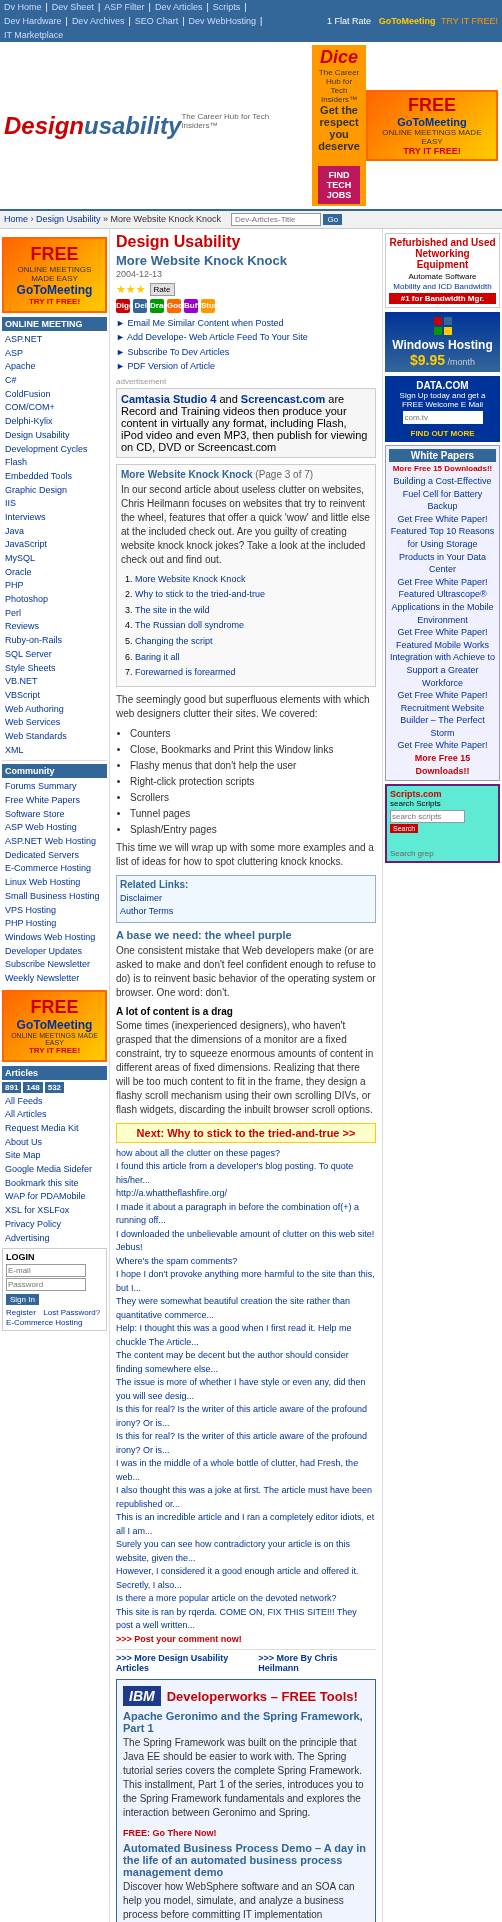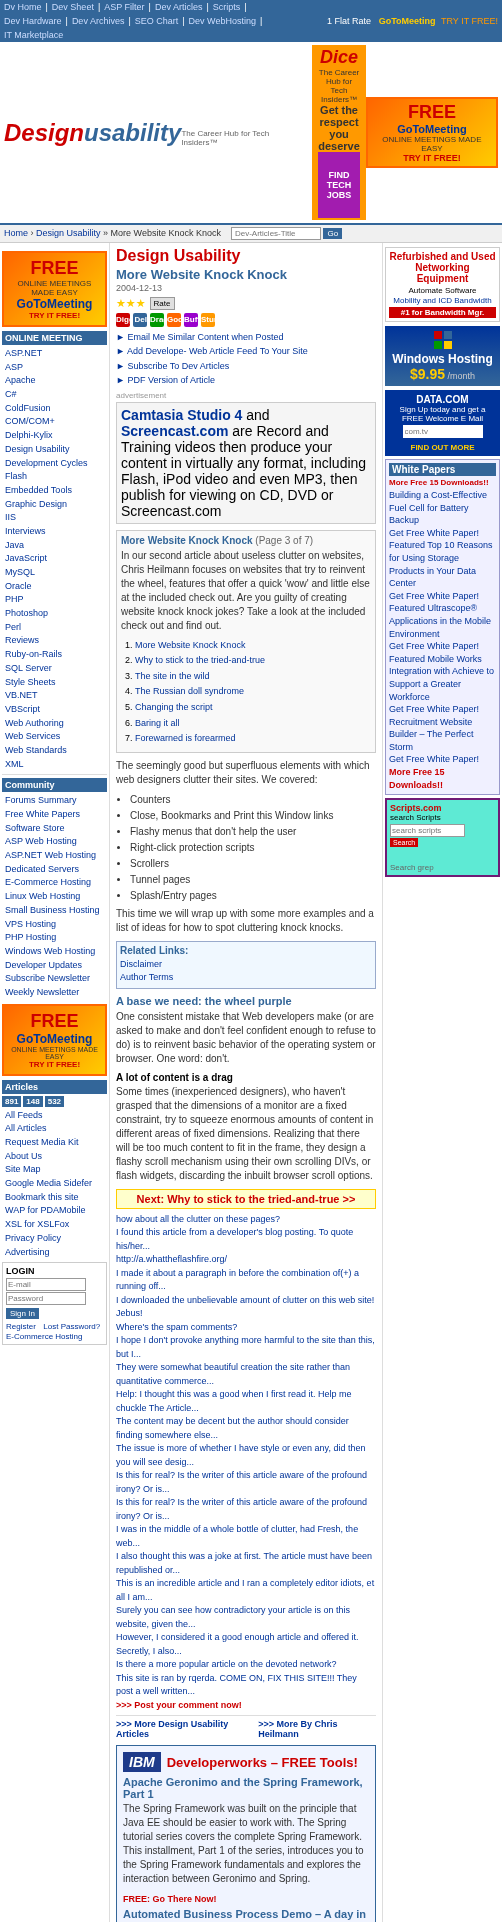--- a/index.html
+++ b/index.html
@@ -20,21 +20,21 @@
     .top-nav-bar a { color: #ccddff; font-size: 9px; }
 
     
     .header {
       display: flex;
       align-items: center;
       background: #fff;
       padding: 2px 4px;
       border-bottom: 1px solid #ccc;
     }
-    .logo-area { display: flex; align-items: flex-end; }
+    .logo-area { display: flex; align-items: flex-start; }
 
     
     .breadcrumb {
       background: #f0f0f0;
       border-bottom: 1px solid #ccc;
       padding: 2px 4px;
       font-size: 9px;
       color: #333;
     }
     .breadcrumb a { color: #003399; }
@@ -261,20 +261,21 @@
       color: #ffcc00;
     }
 
     
     .white-papers {
       background: #f0f0ff;
       border: 1px solid #9999cc;
       padding: 3px;
       margin-bottom: 0;
       font-size: 9px;
+      text-align: center;
     }
     .white-papers .wp-title {
       font-weight: bold;
       background: #336699;
       color: #fff;
       padding: 1px 3px;
       margin-bottom: 2px;
       font-size: 10px;
     }
     .white-papers a { color: #003399; display: block; line-height: 1.4; }
@@ -394,21 +395,21 @@
   <div class="logo-area" style="margin-right:6px;">
     <span style="font-size:24px;font-weight:bold;color:#cc0000;font-style:italic;">Design</span>
     <span style="font-size:24px;font-weight:bold;color:#336699;font-style:italic;">usability</span>
     <div style="font-size:8px;color:#666;">The Career Hub for Tech Insiders™</div>
   </div>
   <div style="flex:1;text-align:center;">
     <div style="background:#ff9900;padding:2px 6px;display:inline-block;">
       <span style="color:#cc0000;font-weight:bold;font-size:18px;font-style:italic;">Dice</span>
       <div style="font-size:8px;color:#333;">The Career Hub for Tech Insiders™</div>
       <div style="font-size:11px;font-weight:bold;color:#333;">Get the respect you deserve</div>
-      <button style="background:#a21caf;color:#fff;border:none;font-size:9px;font-weight:bold;padding:18px 6px;cursor:pointer;margin-top:0;">FIND TECH JOBS</button>
+      <button style="background:#be185d;color:#fff;border:none;font-size:9px;font-weight:bold;padding:4px 6px;cursor:pointer;margin-top:14px;">FIND TECH JOBS</button>
     </div>
   </div>
   <div style="text-align:right;font-size:9px;">
     <div style="background:linear-gradient(135deg,#ff6600,#ffcc00);padding:3px;border:2px solid #ff6600;text-align:center;">
       <div style="font-size:18px;font-weight:bold;color:#cc0000;">FREE</div>
       <div style="color:#003399;font-weight:bold;font-size:11px;">GoToMeeting</div>
       <div style="font-size:8px;color:#333;">ONLINE MEETINGS MADE EASY</div>
       <a href="#" style="color:#cc0000;font-size:9px;font-weight:bold;">TRY IT FREE!</a>
     </div>
   </div>
@@ -558,21 +559,21 @@
     </div>
 
     <div class="article-options">
       <a>► Email Me Similar Content when Posted</a>
       <a>► Add Develope- Web Article Feed To Your Site</a>
       <a>► Subscribe To Dev Articles</a>
       <a>► PDF Version of Article</a>
     </div>
 
     <div style="font-size:8px;color:#999;margin:2px 0;">advertisement</div>
-    <div style="background:#f5f5f5;border:1px solid #ccc;padding:4px;margin-bottom:6px;font-size:14px;">
+    <div style="background:#f5f5f5;border:1px solid #ccc;padding:4px;margin-bottom:6px;font-size:11px;">
       <a style="font-weight:bold;color:#003399;">Camtasia Studio 4</a>
       <span> and </span>
       <a style="font-weight:bold;color:#003399;">Screencast.com</a>
       <span>are Record and Training videos then produce your content in virtually any format, including Flash, iPod video and even MP3, then publish for viewing on CD, DVD or Screencast.com</span>
     </div>
 
     <div class="more-articles-box">
       <div class="box-title">
         <span>More Website Knock Knock</span>
         <span style="font-weight:normal;color:#666;">(Page 3 of 7)</span>

